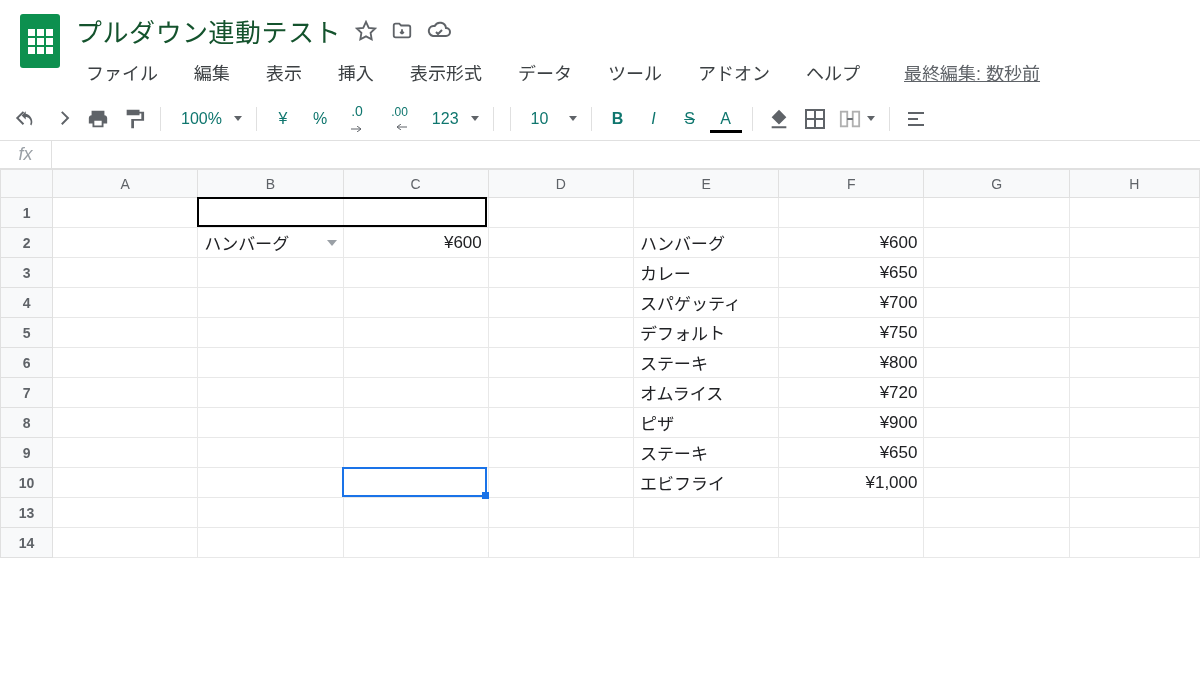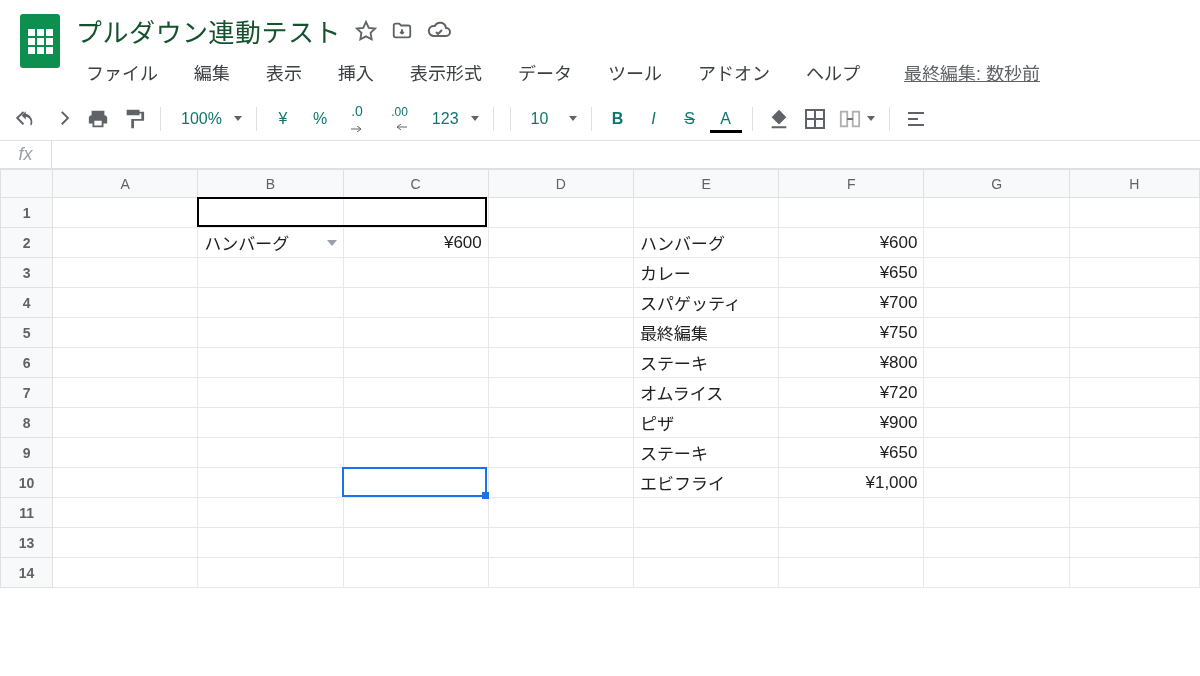--- a/index.html
+++ b/index.html
@@ -418,21 +418,21 @@
           <td class="cell txt-r">¥700</td>
           <td class="cell"></td>
           <td class="cell"></td>
         </tr>
         <tr>
           <th class="rowhead">5</th>
           <td class="cell"></td>
           <td class="cell"></td>
           <td class="cell"></td>
           <td class="cell"></td>
-          <td class="cell">最終編集</td>
+          <td class="cell">デフォルト</td>
           <td class="cell txt-r">¥750</td>
           <td class="cell"></td>
           <td class="cell"></td>
         </tr>
         <tr>
           <th class="rowhead">6</th>
           <td class="cell"></td>
           <td class="cell"></td>
           <td class="cell"></td>
           <td class="cell"></td>
@@ -475,31 +475,20 @@
           <td class="cell"></td>
         </tr>
         <tr>
           <th class="rowhead">10</th>
           <td class="cell"></td>
           <td class="cell"></td>
           <td class="cell"></td>
           <td class="cell"></td>
           <td class="cell">エビフライ</td>
           <td class="cell txt-r">¥1,000</td>
-          <td class="cell"></td>
-          <td class="cell"></td>
-        </tr>
-        <tr>
-          <th class="rowhead">11</th>
-          <td class="cell"></td>
-          <td class="cell"></td>
-          <td class="cell"></td>
-          <td class="cell"></td>
-          <td class="cell"></td>
-          <td class="cell"></td>
           <td class="cell"></td>
           <td class="cell"></td>
         </tr>
         <tr>
           <th class="rowhead">13</th>
           <td class="cell"></td>
           <td class="cell"></td>
           <td class="cell"></td>
           <td class="cell"></td>
           <td class="cell"></td>

